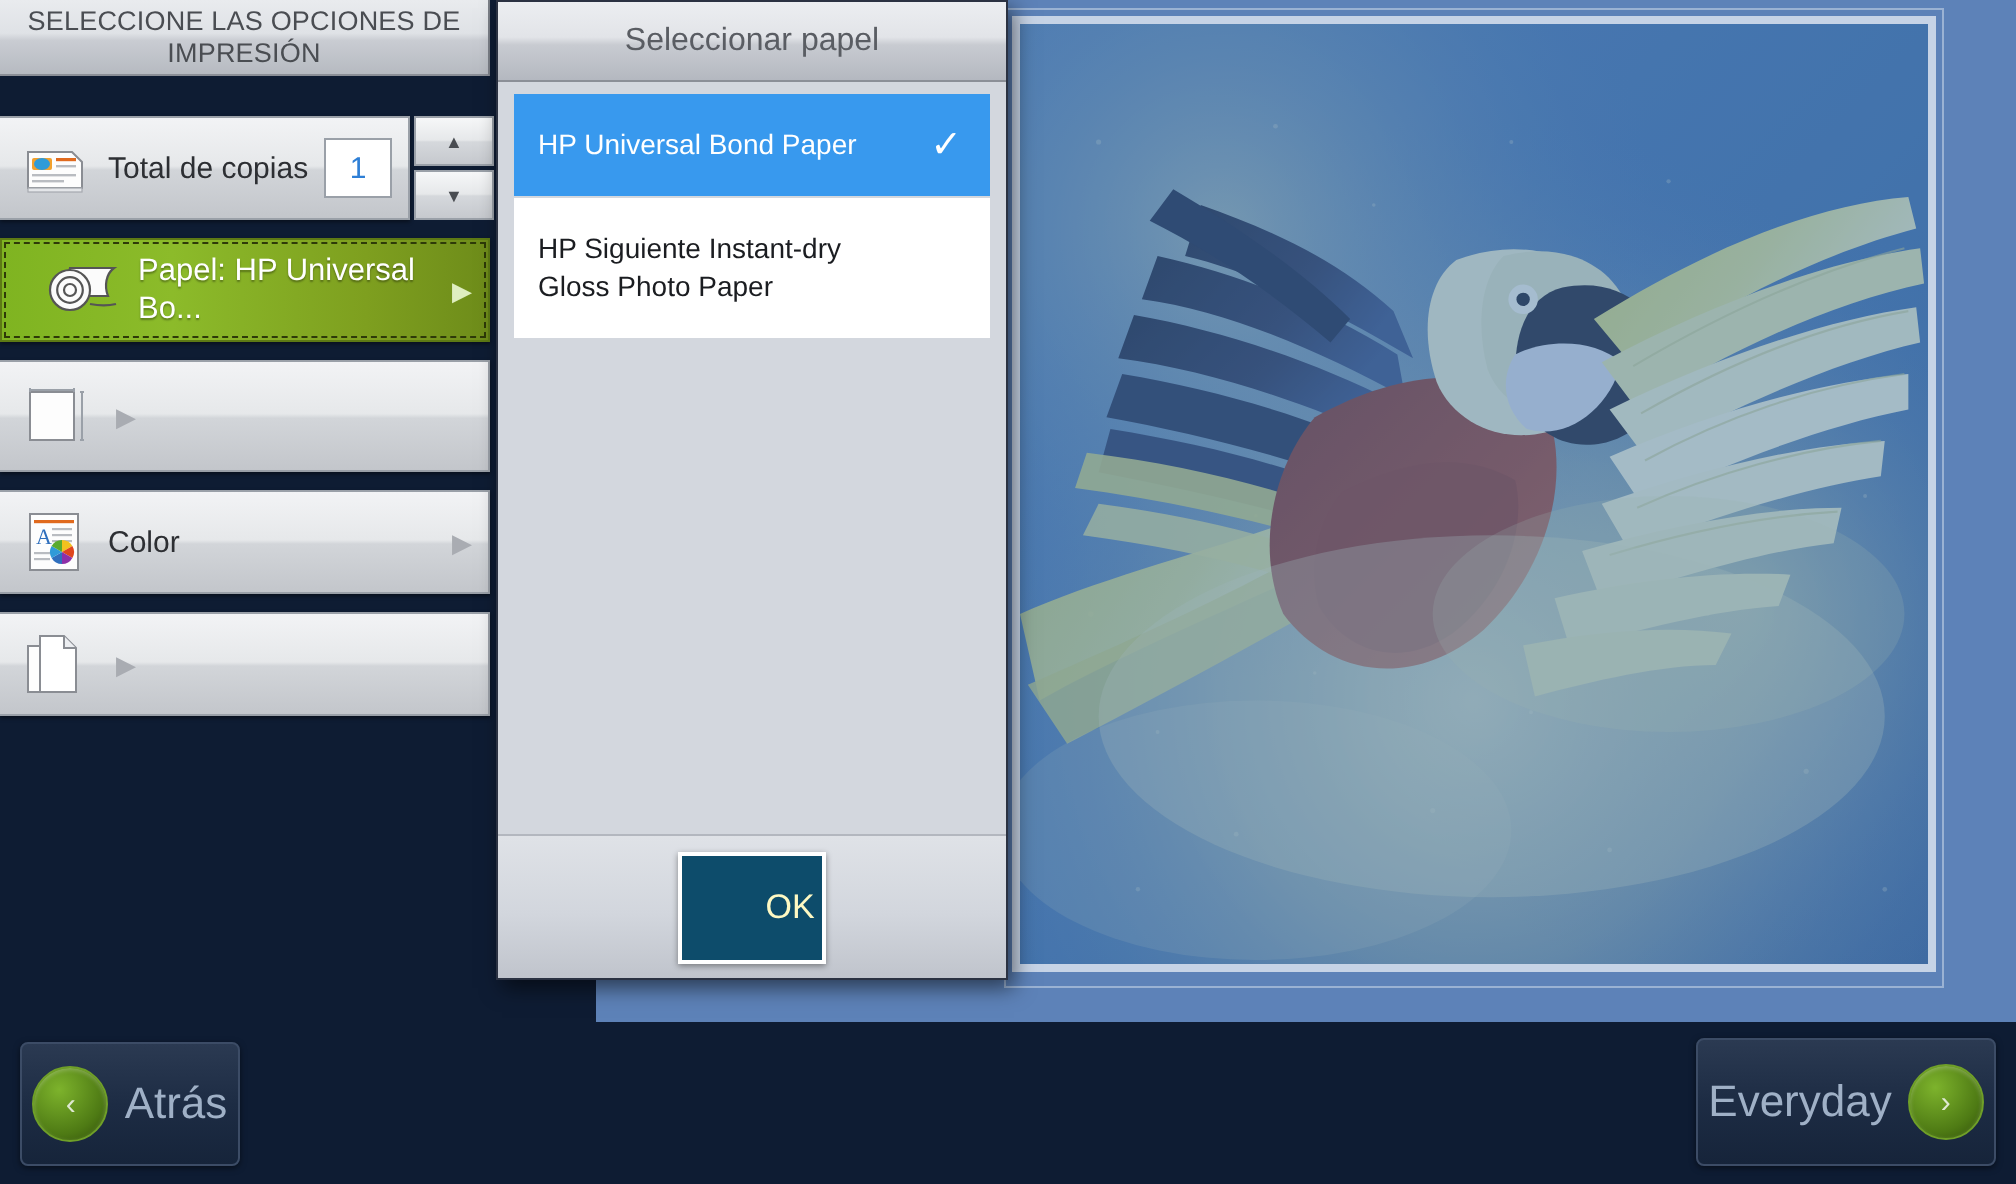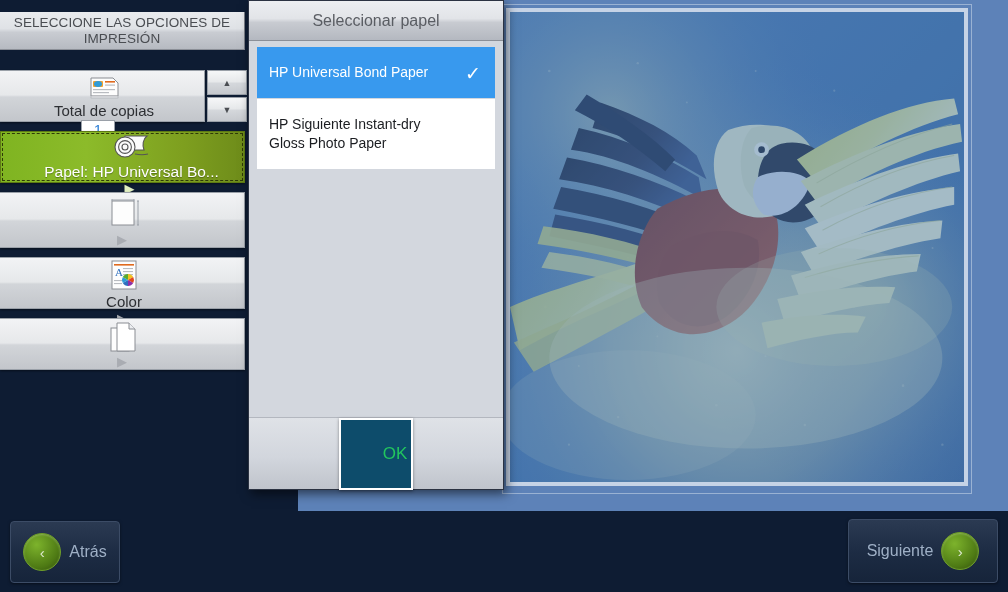--- a/index.html
+++ b/index.html
@@ -34,21 +34,21 @@
   }
   .preview-img svg{ display:block; width:100%; height:100%; }
   .preview-tint{
     position:absolute; inset:0;
     background:rgba(70,120,180,0.45);
     pointer-events:none;
   }
 
   
   .sidebar{
-    position:absolute; left:0; top:12px; width:298px; height:511px;
+    position:absolute; left:0; top:0; width:298px; height:511px;
     background:#0e1c33;
   }
   .side-header{
     position:absolute; left:0; top:0; width:245px; height:38px;
     background:linear-gradient(to bottom,#e9ebee 0%,#dfe2e6 45%,#c9ccd2 55%,#b6bac1 100%);
     border-right:1px solid #7b7f87;
     border-bottom:1px solid #8b8f97;
     display:flex; align-items:center; justify-content:center;
     text-align:center;
   }
@@ -58,21 +58,20 @@
 
   .opt-list{ position:absolute; left:0; top:58px; width:247px; }
   .opt-row{
     position:relative; height:52px; margin-bottom:9px;
     width:245px;
     background:linear-gradient(to bottom,#f2f3f5 0%,#e6e8ea 48%,#d2d5d9 52%,#c3c6cb 100%);
     border:1px solid #9aa0a8;
     border-left:none;
     display:flex; align-items:center;
     box-shadow:0 1px 2px rgba(0,0,0,.45);
-    flex-direction:column;
   }
   .opt-row.tall{ height:56px; }
   .opt-row.selected{
     background:linear-gradient(to right,#7fb421 0%,#8cbb2a 35%,#7e9f1f 75%,#6e8c1a 100%);
     border:1px solid #5d7a14;
     outline:1px dashed #2e3a08;
     outline-offset:-3px;
     padding-left:14px;
   }
   .opt-icon{
@@ -141,45 +140,45 @@
     position:absolute; right:14px; top:50%; transform:translateY(-50%);
     font-size:19px; color:#fff; line-height:1;
   }
   .dlg-footer{
     position:absolute; left:0; bottom:0; width:100%; height:72px;
     background:linear-gradient(to bottom,#dfe2e7 0%,#d2d6dd 55%,#c0c4cc 100%);
     border-top:1px solid #b3b7bf;
     display:flex; align-items:center; justify-content:center;
   }
   .ok-btn{
-    width:74px; height:72px;
+    width:74px; height:56px;
     background:#0d4c6b;
     border:2px solid #ffffff;
-    color:#22c55e; font-size:17px;
+    color:#fef9c3; font-size:17px;
     display:flex; align-items:center; justify-content:center;
     box-shadow:0 1px 3px rgba(0,0,0,.4);
     padding-left:38px;
   }
 
   
   .bottom{
     position:absolute; left:0; bottom:0; width:1008px; height:81px;
     background:#0e1c33;
   }
   .nav-btn{
     position:absolute; width:110px; height:62px;
     background:linear-gradient(to bottom,#2b3a52 0%,#1d2c44 50%,#16243a 100%);
     border:1px solid #3c4c66;
     border-radius:4px;
     display:flex; align-items:center; justify-content:center; gap:8px;
     box-shadow:0 1px 3px rgba(0,0,0,.5);
   }
   .nav-btn.back{ left:10px; top:10px; }
   .nav-btn.next{ right:10px; top:8px; width:150px; height:64px; }
-  .nav-btn .lbl{ font-size:16px; color:#9fb0c6; }
+  .nav-btn .lbl{ font-size:22px; color:#9fb0c6; }
   .circ{
     width:38px; height:38px; border-radius:50%;
     background:radial-gradient(circle at 35% 30%,#7db32c 0%,#4e7a14 65%,#2f4c0a 100%);
     border:1px solid #6f9f28;
     display:flex; align-items:center; justify-content:center;
     color:#dfe9d2; font-size:15px;
     box-shadow:inset 0 1px 2px rgba(255,255,255,.25);
   }
 </style>
 </head>
@@ -436,20 +435,20 @@
   <div class="bottom">
 
     <div class="nav-btn back">
       <div class="circ">
         <span>‹</span>
       </div>
       <div class="lbl">Atrás</div>
     </div>
 
     <div class="nav-btn next">
-      <div class="lbl">Siguiente</div>
+      <div class="lbl">Everyday</div>
       <div class="circ">
         <span>›</span>
       </div>
     </div>
   </div>
 
 </div>
 
 </body></html>

